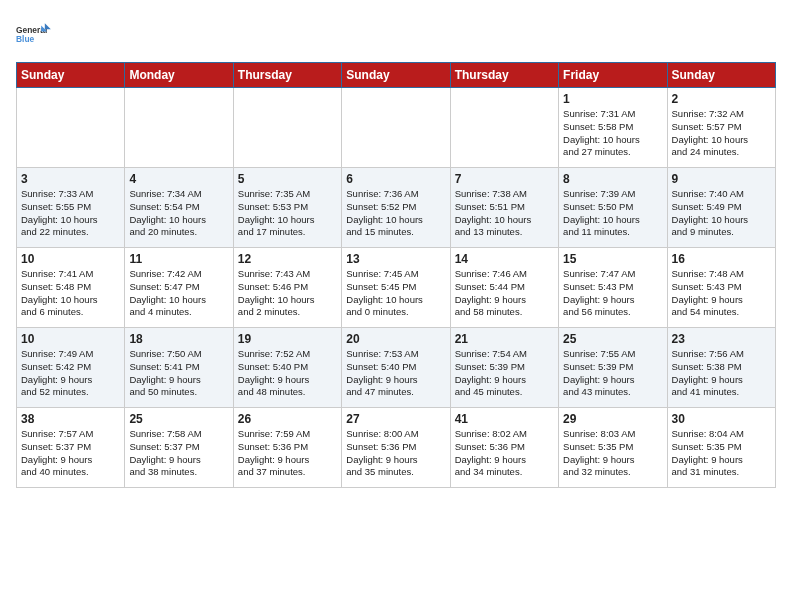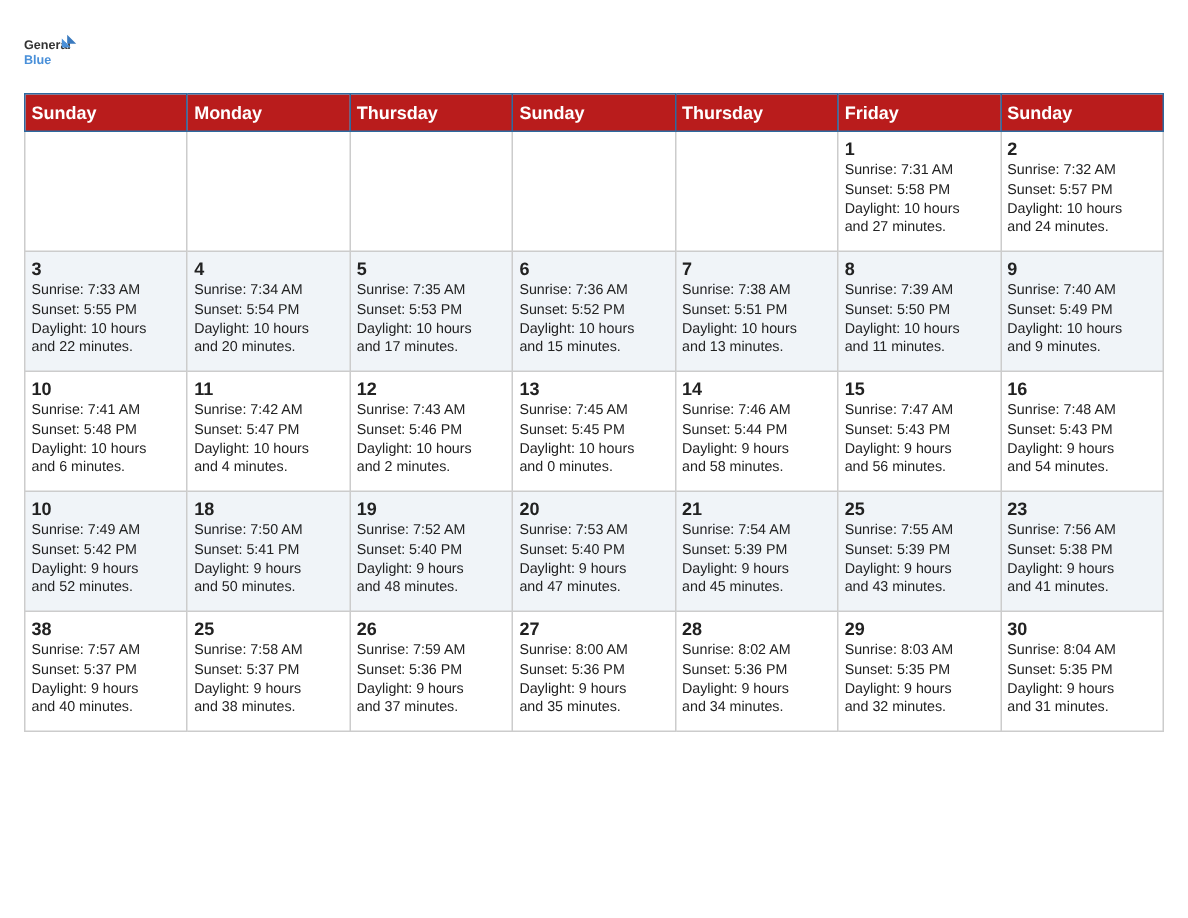--- a/index.html
+++ b/index.html
@@ -231,21 +231,21 @@
           </td>
           <td>
             <div class="day-number">26</div>
             <div class="day-info">Sunrise: 7:59 AM<br>Sunset: 5:36 PM<br>Daylight: 9 hours<br>and 37 minutes.</div>
           </td>
           <td>
             <div class="day-number">27</div>
             <div class="day-info">Sunrise: 8:00 AM<br>Sunset: 5:36 PM<br>Daylight: 9 hours<br>and 35 minutes.</div>
           </td>
           <td>
-            <div class="day-number">28</div>
+            <div class="day-number">41</div>
             <div class="day-info">Sunrise: 8:02 AM<br>Sunset: 5:36 PM<br>Daylight: 9 hours<br>and 34 minutes.</div>
           </td>
           <td>
             <div class="day-number">29</div>
             <div class="day-info">Sunrise: 8:03 AM<br>Sunset: 5:35 PM<br>Daylight: 9 hours<br>and 32 minutes.</div>
           </td>
           <td>
             <div class="day-number">30</div>
             <div class="day-info">Sunrise: 8:04 AM<br>Sunset: 5:35 PM<br>Daylight: 9 hours<br>and 31 minutes.</div>
           </td>

